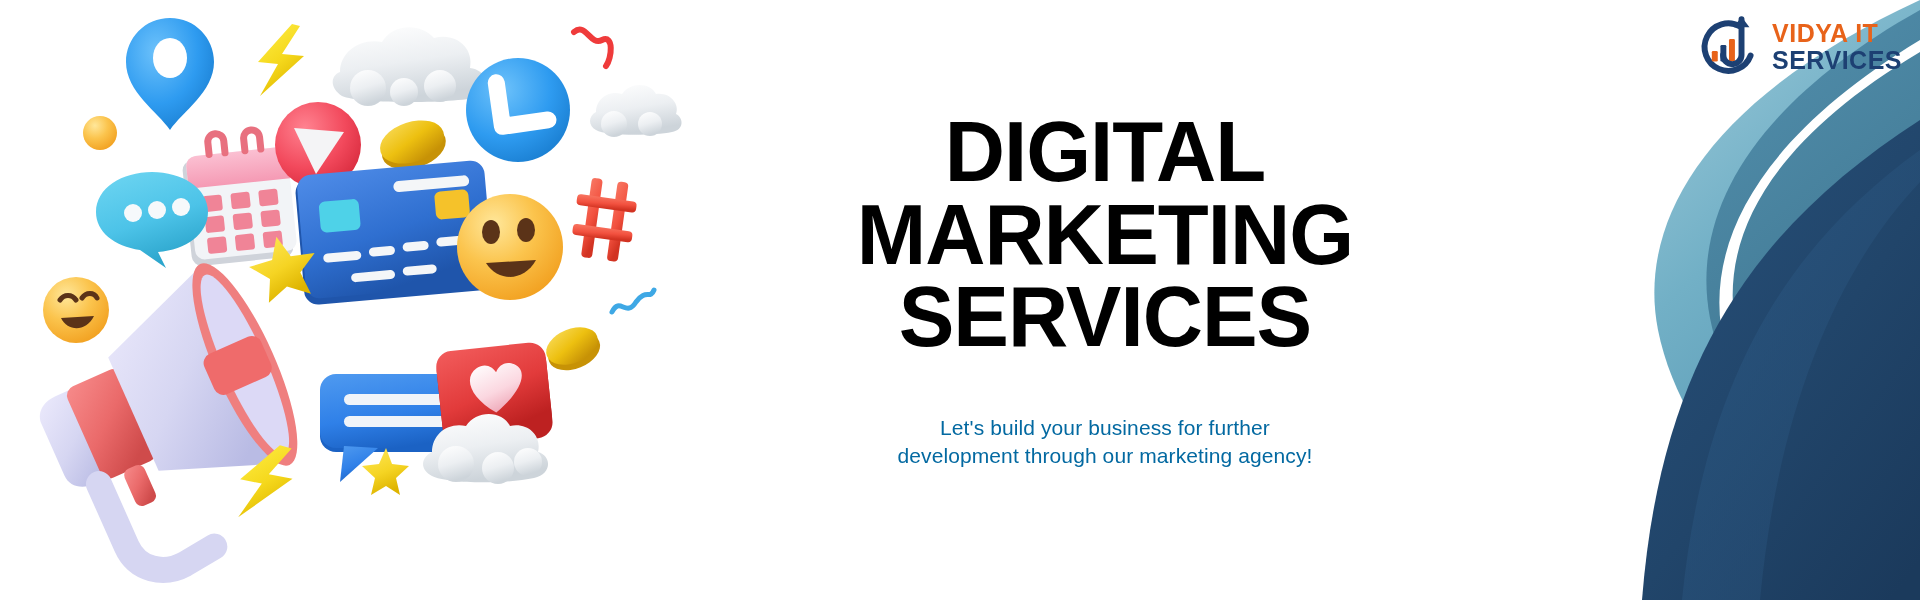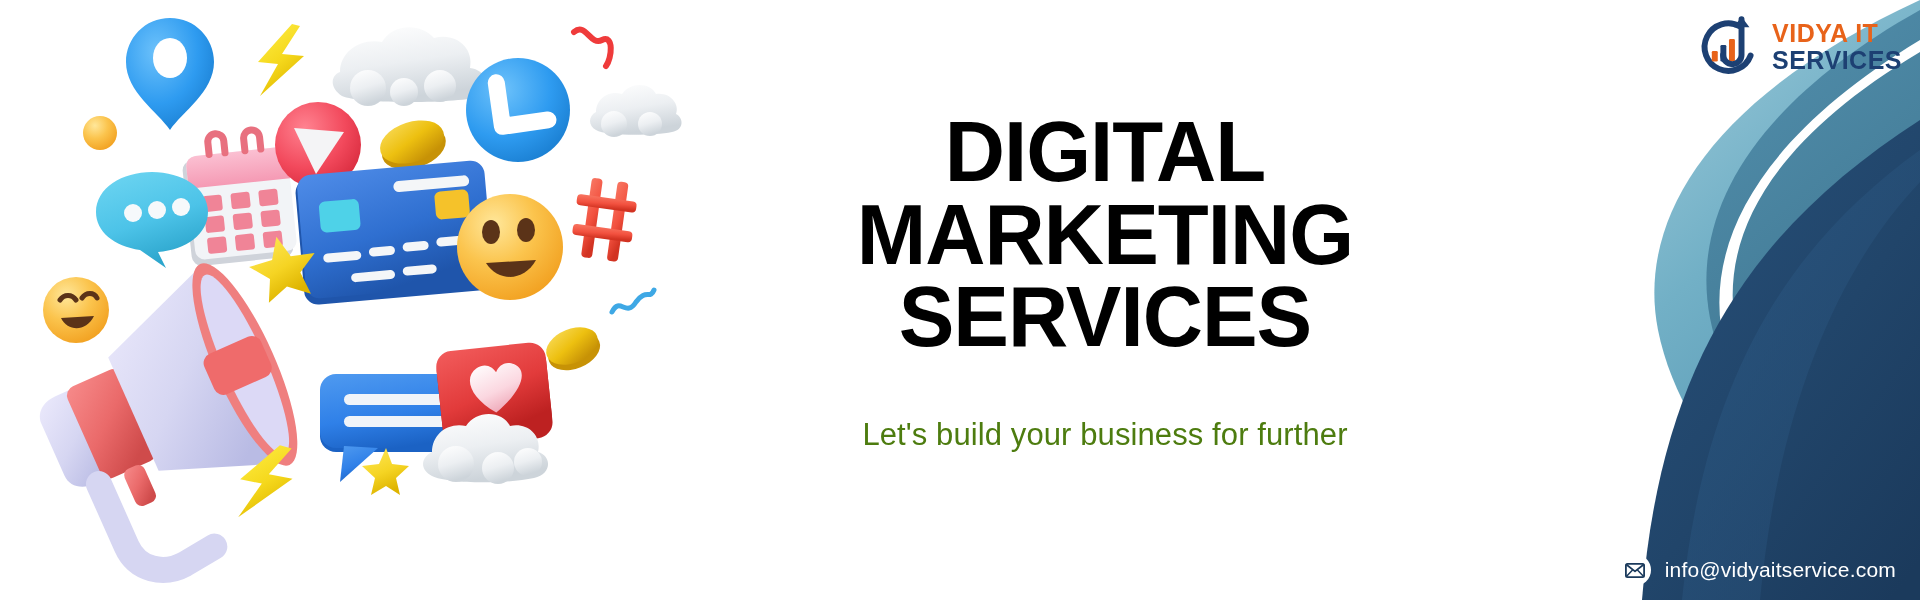--- a/index.html
+++ b/index.html
@@ -75,22 +75,22 @@
     margin: 0;
     transform: scaleX(0.97);
     transform-origin: center top;
   }
   .headline .l2 { display: block; }
 
   .subhead {
     margin: 56px 0 0 0;
     font-family: "Liberation Sans", sans-serif;
     font-weight: normal;
-    color: #4d7c0f;
-    font-size: 31px;
+    color: #0369a1;
+    font-size: 21px;
     line-height: 1.35;
     letter-spacing: 0.1px;
   }
   .subhead .s2 { display: block; }
 
   
   .email-row {
     position: absolute;
     right: 24px;
     bottom: 14px;
@@ -199,33 +199,24 @@
     </div>
   </div>
 
   <div class="copy">
     <h1 class="headline">
       <span>DIGITAL MARKETING</span>
       <span class="l2">SERVICES</span>
     </h1>
     <p class="subhead">
       <span>Let's build your business for further</span>
+      <span class="s2">development through our marketing agency!</span>
     </p>
   </div>
 
-  <div class="email-row">
-    <span class="mail-badge">
-      <svg width="20" height="15" viewBox="0 0 20 15" aria-hidden="true">
-        <rect x="0.9" y="0.9" width="18.2" height="13.2" rx="1.6" fill="none" stroke="#1b3a5c" stroke-width="1.8"></rect>
-        <path d="M1.6 1.8 L10 8.4 L18.4 1.8" fill="none" stroke="#1b3a5c" stroke-width="1.8" stroke-linecap="round" stroke-linejoin="round"></path>
-        <path d="M1.6 13.2 L7.3 7.3 M18.4 13.2 L12.7 7.3" fill="none" stroke="#1b3a5c" stroke-width="1.5" stroke-linecap="round"></path>
-      </svg>
-    </span>
-    <span class="email-text">info@vidyaitservice.com</span>
-  </div>
 
   <div class="art">
     <svg viewBox="0 0 720 600" aria-hidden="true">
       <defs>
         <radialGradient id="blueBall" cx="0.35" cy="0.3" r="0.85">
           <stop offset="0%" stop-color="#6dc2fb"></stop>
           <stop offset="55%" stop-color="#2e9bf0"></stop>
           <stop offset="100%" stop-color="#1577c9"></stop>
         </radialGradient>
         <radialGradient id="yelBall" cx="0.35" cy="0.28" r="0.85">

